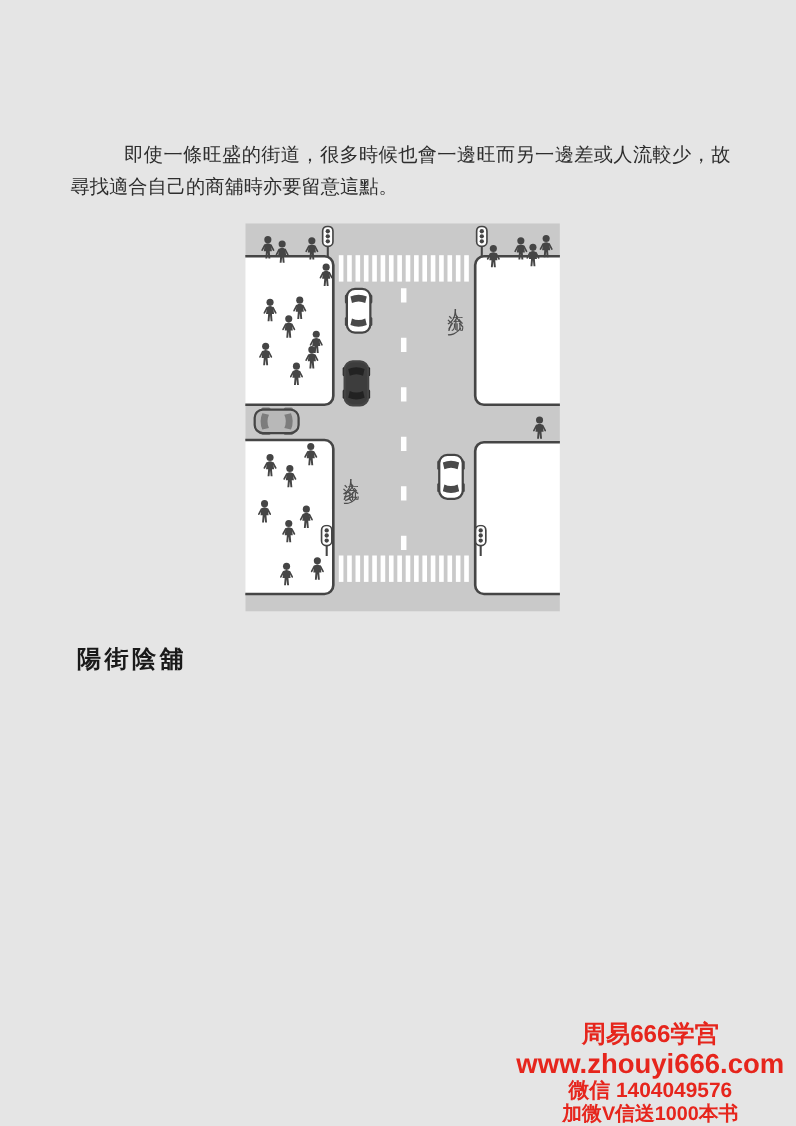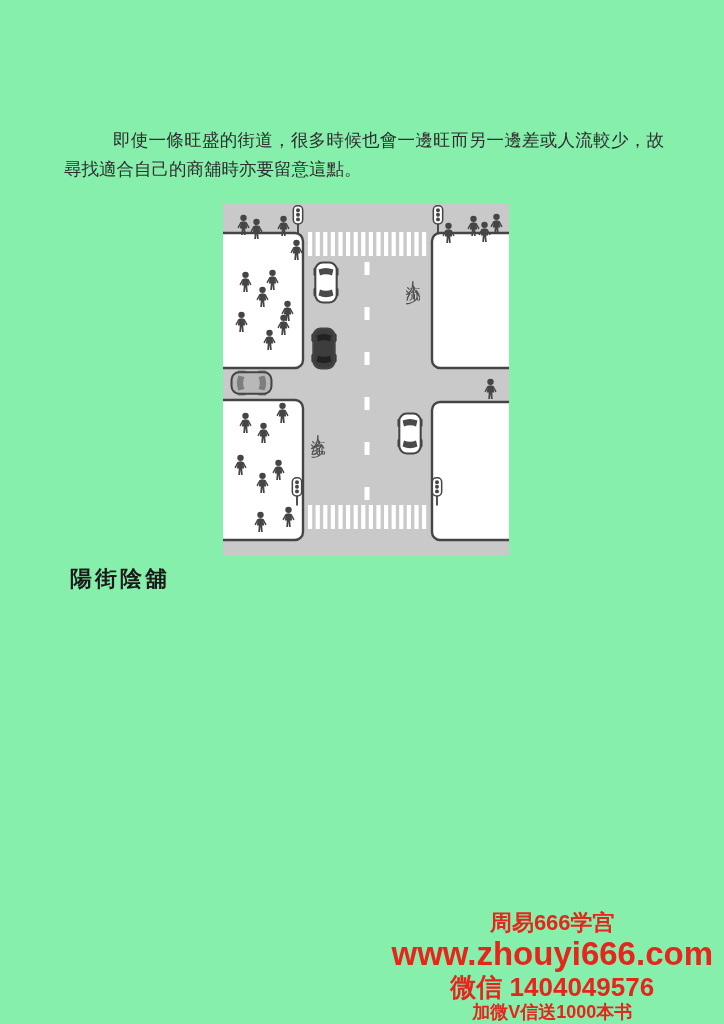--- a/index.html
+++ b/index.html
@@ -1,38 +1,38 @@
 <!DOCTYPE html>
 <html><head>
 <meta charset="utf-8">
 <style>
   html,body{margin:0;padding:0;background:#ffffff;}
   .page{
     position:relative;
     width:724px;height:1024px;
-    background:#86efac;
+    background:#e5e5e5;
     overflow:hidden;
     font-family:"Liberation Serif","DejaVu Serif",serif;
     color:#2e2e2e;
   }
   .para{
     position:absolute;
     left:64px;width:600px;
     font-size:17.5px;
     line-height:29px;
     text-indent:2.8em;
     text-align:justify;
     margin:0;
     color:#2e2e2e;
   }
   .para-1{top:126px;}
   .para-2{top:634px;}
   .section-heading{
     position:absolute;
-    left:70px;top:564px;
+    left:70px;top:584px;
     margin:0;
     font-family:"Liberation Sans","DejaVu Sans",sans-serif;
     font-size:22px;
     font-weight:bold;
     letter-spacing:3px;
     color:#1a1a1a;
   }
   .diagram{
     position:absolute;
     left:223px;top:203px;
@@ -53,22 +53,22 @@
   .watermark{
     position:absolute;
     right:11px;bottom:2px;
     text-align:center;
     font-family:"Liberation Sans","DejaVu Sans",sans-serif;
     font-weight:bold;
     color:#e6251c;
   }
   .wm-line{margin:0;line-height:1.12;text-align:center;}
   .wm-1{font-size:22px;}
-  .wm-2{font-size:33px;}
-  .wm-3{font-size:26px;}
+  .wm-2{font-size:25px;}
+  .wm-3{font-size:19px;}
   .wm-4{font-size:18px;}
 </style>
 </head>
 <body>
 
 <div class="page">
 
   <p class="para para-1">即使一條旺盛的街道，很多時候也會一邊旺而另一邊差或人流較少，故尋找適合自己的商舖時亦要留意這點。</p>
 
   <div class="diagram">

